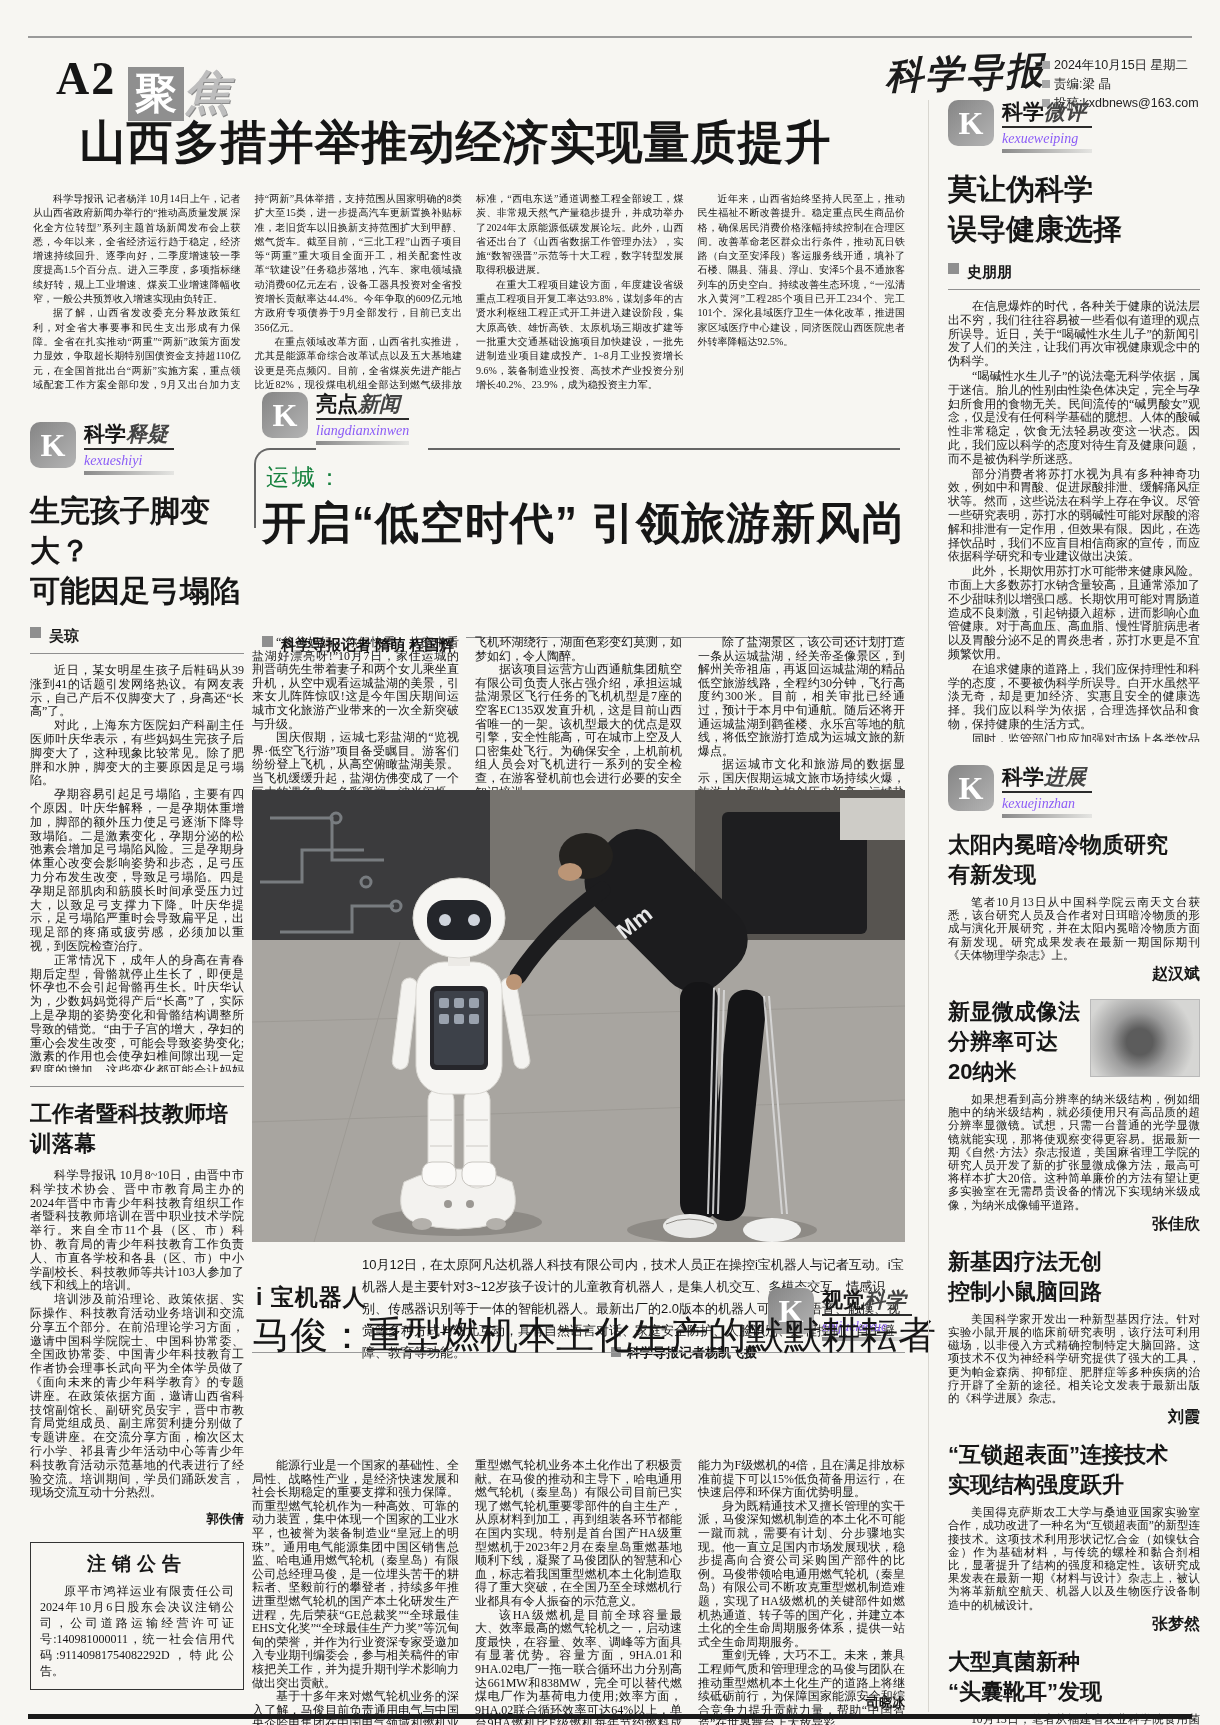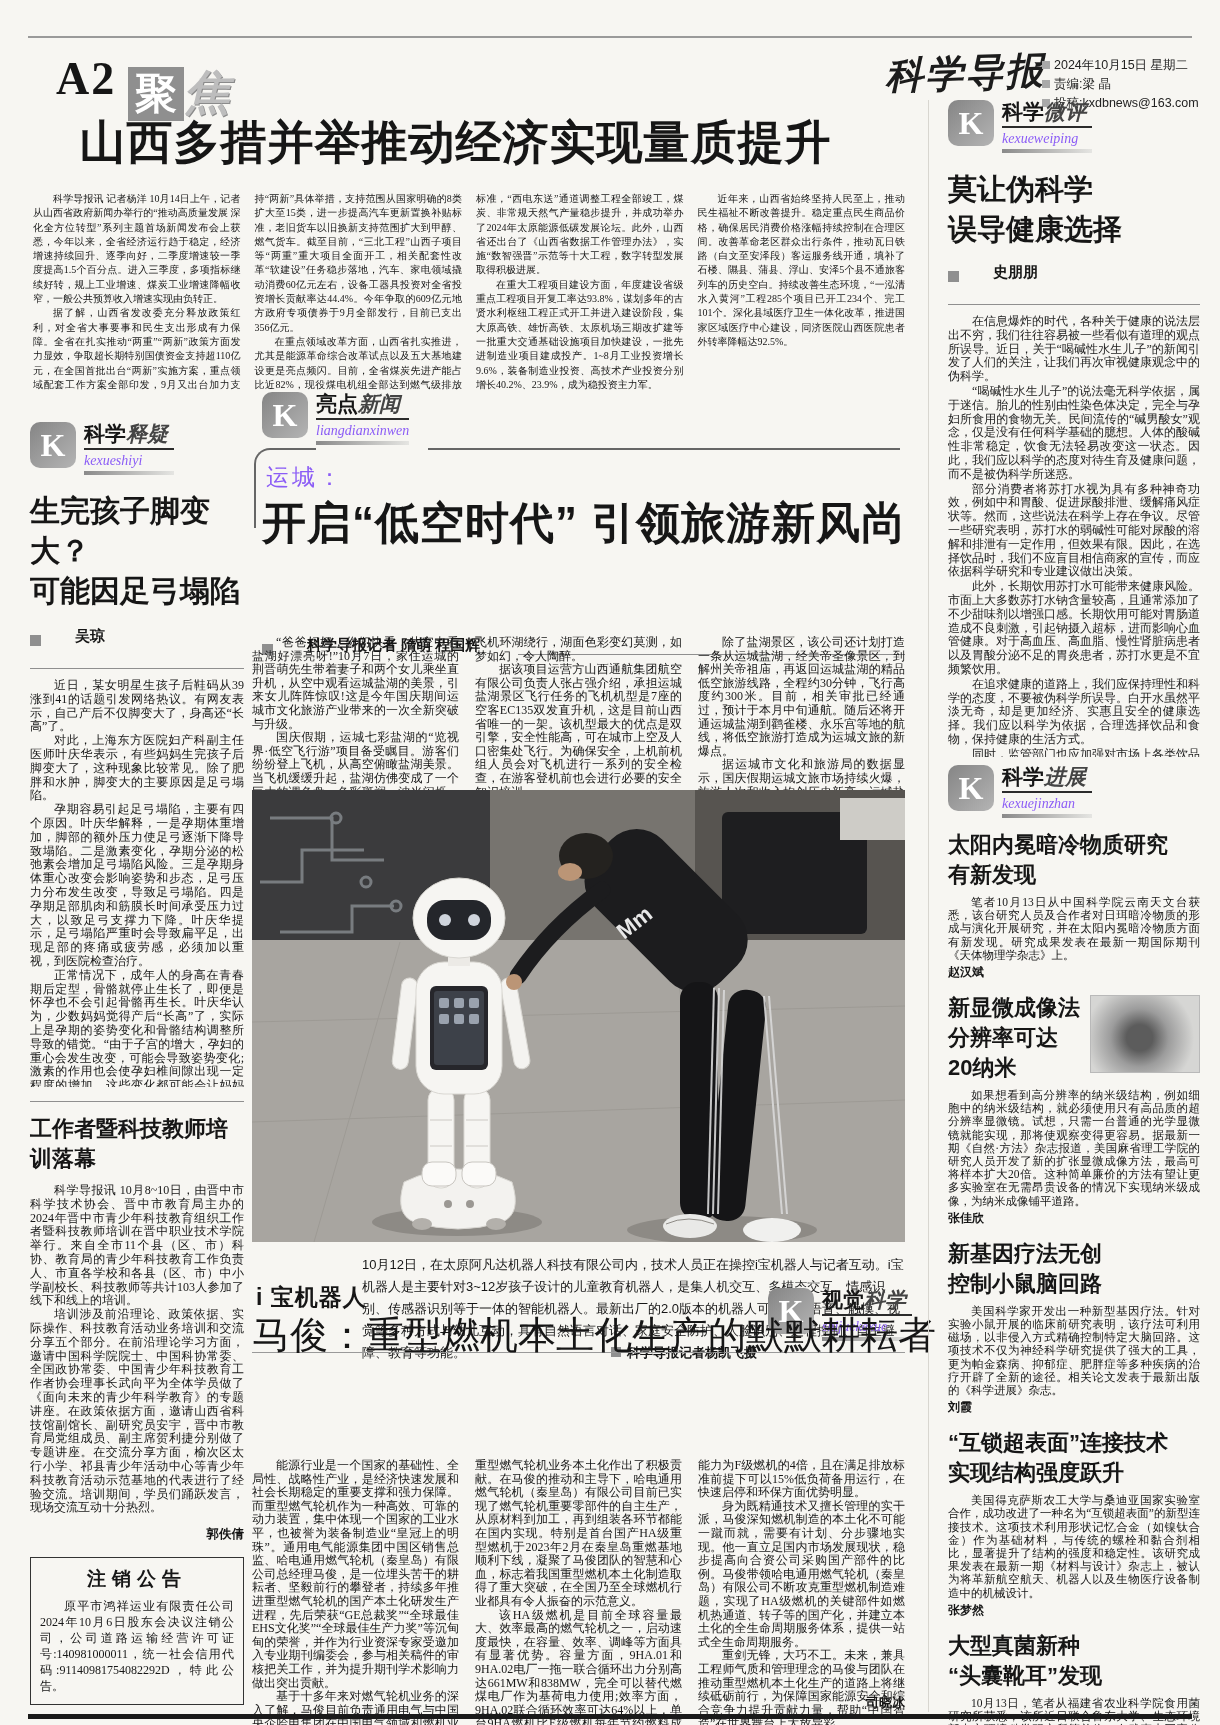--- a/index.html
+++ b/index.html
@@ -26,34 +26,34 @@
   .klogo .kbox{width:46px;height:46px;border-radius:10px;flex:0 0 46px;
                background:linear-gradient(135deg,#858585,#b4b4b4);color:#fff;
                font-size:32px;font-weight:bold;text-align:center;line-height:46px;}
   .klogo .names{margin-left:8px;}
   .klogo .cnrow{font-size:21px;line-height:24px;border-bottom:2px solid #2b2b2b;padding:0 6px 2px 0;}
   .klogo .cnb{font-weight:800;}
   .klogo .cna{font-style:italic;font-weight:600;color:#444;font-family:"Liberation Serif",serif;}
   .klogo .py{font-style:italic;color:#8b5cf6;font-size:14px;line-height:17px;padding-top:2px;}
   .klogo .bar{height:4px;background:linear-gradient(90deg,#8a8a8a,#e5e5e2);margin-top:2px;}
   
-  .author-row{display:flex;align-items:flex-end;border-bottom:1px solid #8f8f8f;padding-bottom:22px;gap:26px;}
+  .author-row{display:flex;align-items:flex-start;border-bottom:1px solid #8f8f8f;padding-bottom:7px;}
   .author-row .sqm{width:11px;height:11px;background:#8f8f8f;margin-right:8px;flex:0 0 11px;}
   .author-row .nm{font-weight:bold;font-size:15px;}
   
   .lead-hl{left:33px;top:112px;width:845px;text-align:center;font-size:46px;font-weight:800;
            letter-spacing:1px;white-space:nowrap;}
   .lead-body{left:33px;top:192px;width:872px;height:204px;column-count:4;column-gap:14px;
              font-size:10px;line-height:14.3px;}
   
   .frame-top{left:428px;top:448px;width:472px;height:2px;background:#666;}
   .frame-corner{left:254px;top:448px;width:60px;height:78px;border-left:2px solid #666;
                 border-top:2px solid #666;border-top-left-radius:16px;}
   .ld-logo{left:262px;top:392px;}
-  .kicker{left:266px;top:462px;font-size:23px;letter-spacing:3px;color:#8b5cf6;}
+  .kicker{left:266px;top:462px;font-size:23px;letter-spacing:3px;color:#15803d;}
   .yc-hl{left:262px;top:494px;width:643px;font-size:44px;font-weight:800;letter-spacing:1px;white-space:nowrap;}
   .yc-byline{left:262px;top:600px;width:643px;margin-top:36px;}
   .yc-byline .line{flex:1;border-bottom:1px solid #8f8f8f;margin-left:12px;height:1px;}
   .yc-body{left:252px;top:636px;width:653px;height:188px;column-count:3;column-gap:16px;
            font-size:12px;line-height:13.6px;}
   
   .photo{left:252px;top:790px;width:653px;height:452px;background:#9b9894;}
   .cap-label{left:256px;top:1282px;font-size:23px;font-weight:600;letter-spacing:1px;}
   .cap-text{left:362px;top:1254px;width:543px;font-size:13px;line-height:22px;}
   .cap-text .credit{float:right;font-weight:bold;margin-right:148px;}
@@ -79,21 +79,21 @@
   
   .vsep{left:928px;top:100px;width:1px;height:1612px;background:#d8d6d0;}
   .rc-top{left:948px;top:100px;width:252px;}
   .rc-title{font-size:29px;font-weight:800;line-height:40px;margin-top:16px;}
   .kw-body{margin-top:10px;height:442px;font-size:12px;line-height:13.8px;color:#222;}
   .kw-body p{margin-bottom:1px;}
   .rc-bot{left:948px;top:765px;width:252px;}
   .rca{margin-top:12px;}
   .rca .t{font-size:22px;font-weight:700;line-height:30px;}
   .rca .b{margin-top:6px;font-size:11.5px;line-height:13.2px;}
-  .rca .by{text-align:left;font-weight:bold;font-size:12px;margin-top:2px;}
+  .rca .by{text-align:right;font-weight:bold;font-size:16px;margin-top:2px;}
   .inset{float:right;width:108px;height:76px;margin:2px 0 4px 8px;border:1px solid #b9b9b9;
          background:radial-gradient(circle at 45% 55%,#5c5c5c 0 18%,#9c9c9c 40%,#d6d6d4 75%);}
   .bot-rule{left:28px;top:1714px;width:1164px;height:5px;background:#1a1a1a;}
 </style>
 </head>
 <body>
 
 <div>
 
   <div class="abs top-rule"></div>

